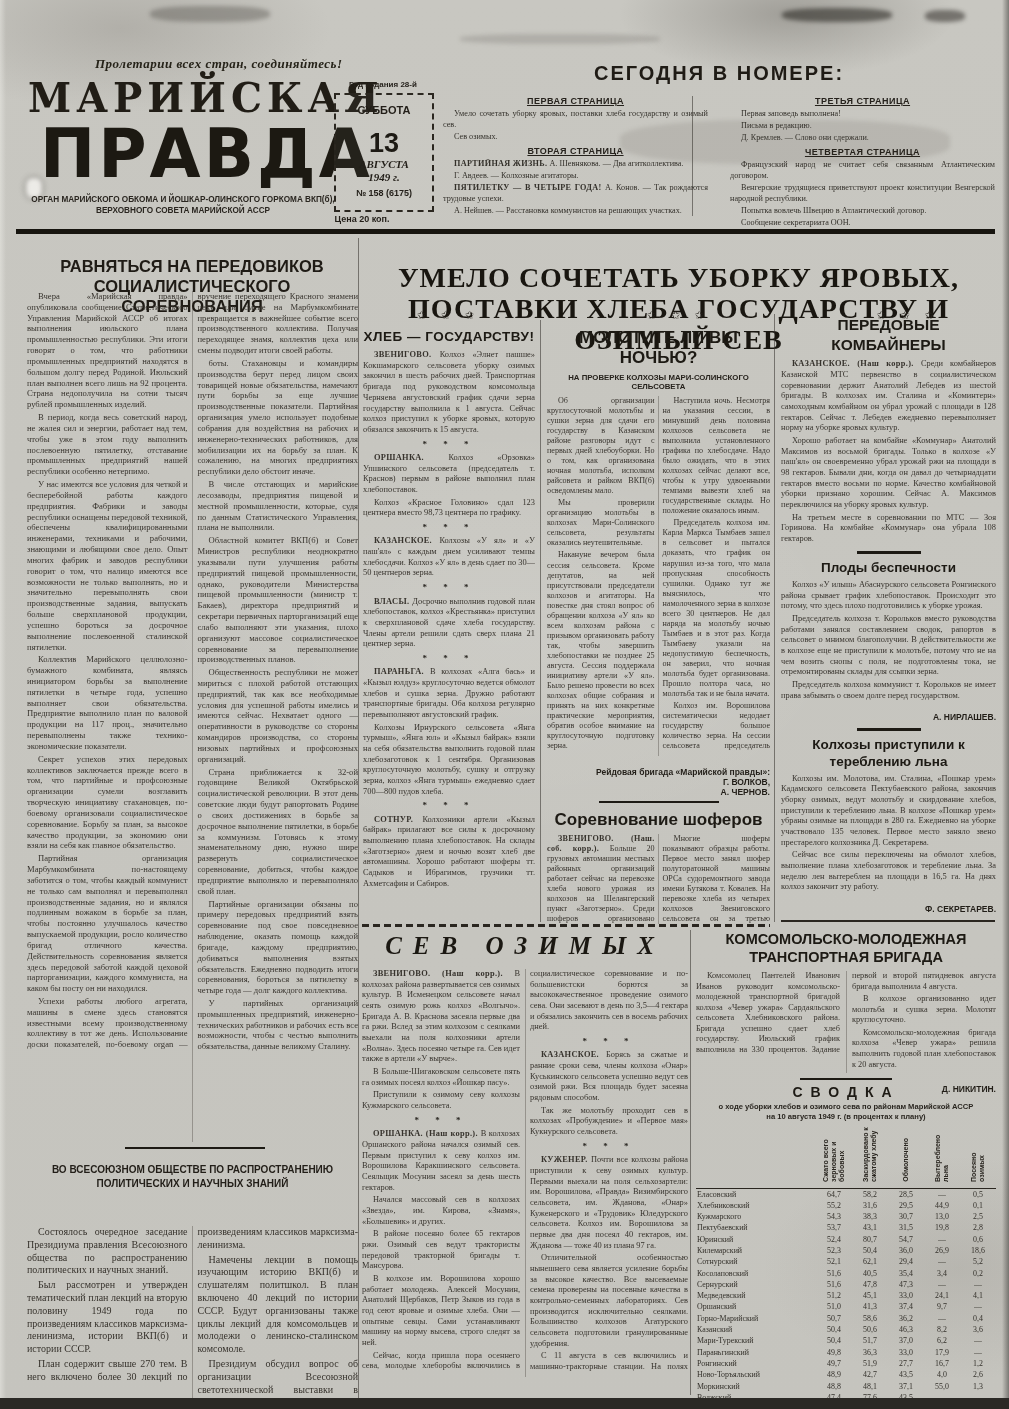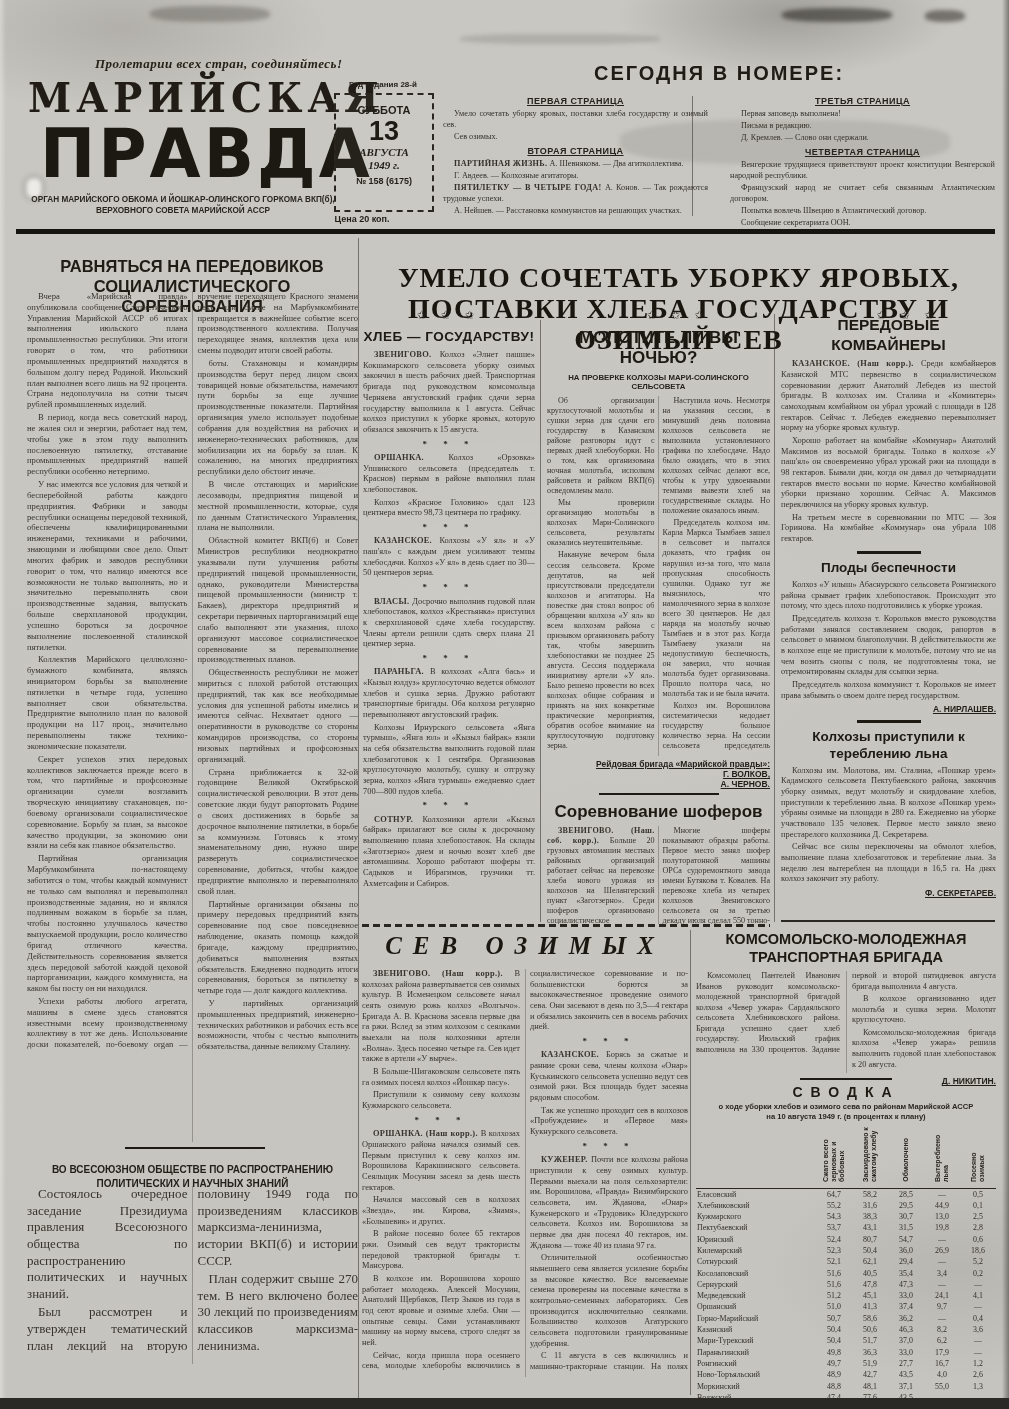--- a/index.html
+++ b/index.html
@@ -17,56 +17,56 @@
   
   .slogan{left:95px;top:56px;width:345px;font:bold italic 13px "Liberation Serif",serif;color:#262319;letter-spacing:.5px;}
   .title1{left:28px;top:74px;width:316px;text-align:center;font-family:"DejaVu Serif",serif;font-weight:bold;
     font-size:39px;letter-spacing:5px;color:#211d16;transform:scaleY(1.05);}
   .title2{left:40px;top:116px;width:296px;text-align:center;font-family:"DejaVu Sans",sans-serif;font-weight:bold;
     font-size:66px;letter-spacing:3px;color:#1c1912;transform:scaleY(1.02);}
   .organ{left:22px;top:194px;width:322px;text-align:center;font:bold 8.2px "Liberation Sans",sans-serif;color:#2a2620;line-height:1.35;}
   .edition{left:330px;top:80px;width:106px;text-align:center;font:bold 8px "Liberation Sans",sans-serif;color:#26221c;}
   .datebox{left:334px;top:93px;width:96px;height:115px;border:2px dashed #2b2720;text-align:center;background:rgba(255,255,255,.04);}
   .datebox .wd{font:bold 11px "Liberation Sans",sans-serif;margin-top:9px;color:#221e18;}
-  .datebox .dd{font:bold 27px "Liberation Sans",sans-serif;line-height:1;margin-top:2px;color:#1d1a14;}
+  .datebox .dd{font:bold 27px "Liberation Sans",sans-serif;line-height:1;margin-top:14px;color:#1d1a14;}
   .datebox .mo,.datebox .yr{font:bold italic 11px "Liberation Serif",serif;color:#221e18;margin-top:1px;}
   .datebox .iss{font:bold 9px "Liberation Sans",sans-serif;margin-top:5px;color:#221e18;}
   .price{left:312px;top:214px;width:100px;text-align:center;font:bold 9px "Liberation Sans",sans-serif;color:#221e18;}
   .today{left:443px;top:62px;width:552px;}
   .today h2{margin:0;text-align:center;font:bold 20px "Liberation Sans",sans-serif;letter-spacing:2px;color:#1f1b15;}
   .today-cols{display:flex;gap:22px;margin-top:7px;}
   .tcol{flex:1;}
   .tsec h3{margin:4px 0 3px 0;text-align:center;font:bold 9px "Liberation Sans",sans-serif;letter-spacing:.5px;color:#26221c;
     text-decoration:underline;}
   .tsec p{font-size:8.2px;line-height:1.32;margin-bottom:1px;color:#33302a;}
   .vr{background:rgba(50,46,40,.55);width:1px;}
   .hr-mast{left:16px;top:229px;width:979px;height:5px;background:#17150f;}
   
   .edit-h{left:26px;top:245px;width:332px;text-align:center;font:bold 16.5px "Liberation Sans",sans-serif;line-height:1.22;color:#1f1b15;}
   .edit-cols{left:27px;top:291px;width:331px;height:851px;column-count:2;column-gap:10px;
     column-rule:1px solid rgba(60,55,48,.35);font-size:8.6px;line-height:1.26;overflow:hidden;}
   .mini-rule{background:#1d1a14;height:2px;}
   .soc-h{left:27px;top:1155px;width:331px;text-align:center;font:bold 10px "Liberation Sans",sans-serif;line-height:1.35;color:#221e18;}
-  .soc-cols{left:27px;top:1186px;width:331px;height:178px;column-count:2;column-gap:10px;
-    column-rule:1px solid rgba(60,55,48,.35);font-size:13px;line-height:1.28;overflow:hidden;}
+  .soc-cols{left:27px;top:1226px;width:331px;height:178px;column-count:2;column-gap:10px;
+    column-rule:1px solid rgba(60,55,48,.35);font-size:10px;line-height:1.28;overflow:hidden;}
   
   .banner{left:362px;top:243px;width:633px;text-align:center;font-family:"Liberation Serif",serif;font-weight:bold;
     font-size:28px;line-height:1.12;letter-spacing:1px;color:#191610;}
   .banner-stars{left:362px;top:309px;width:633px;display:flex;justify-content:space-between;padding:0 55px;box-sizing:border-box;}
   .banner-stars span{font-size:11px;letter-spacing:6px;color:#2a2620;}
   .colh{margin:0 0 5px 0;text-align:center;font-family:"Liberation Sans",sans-serif;font-weight:bold;color:#1d1a14;}
   .colA{left:363px;top:328px;width:172px;height:594px;overflow:hidden;font-size:8.4px;line-height:1.27;}
   .colA .colh{font-size:13.5px;letter-spacing:.5px;}
   .lead{font-weight:bold;letter-spacing:.3px;}
   .colB{left:547px;top:328px;width:223px;height:596px;overflow:hidden;}
   .colB .colh{font-size:17px;}
   .subhead{text-align:center;font:bold 7.8px "Liberation Sans",sans-serif;margin:1px 0 5px 0;color:#26221c;}
   .b-cols{height:360px;column-count:2;column-gap:8px;column-rule:1px solid rgba(60,55,48,.35);
     font-size:8.1px;line-height:1.24;overflow:hidden;}
-  .sig{text-align:right;font:bold 8.5px "Liberation Sans",sans-serif;color:#221e18;margin-top:3px;text-indent:0;text-decoration:underline;}
+  .sig{text-align:right;font:bold 8.5px "Liberation Sans",sans-serif;color:#221e18;margin-top:11px;text-indent:0;}
   .sig .sig-label{font-weight:bold;font-style:normal;}
   .drivers-h{margin:7px 0 4px 0;text-align:center;font:bold 17px "Liberation Sans",sans-serif;color:#1d1a14;}
   .d-cols{height:142px;column-count:2;column-gap:8px;column-rule:1px solid rgba(60,55,48,.35);
     font-size:8.1px;line-height:1.24;overflow:hidden;}
   .colC{left:781px;top:315px;width:215px;height:608px;overflow:hidden;font-size:8.4px;line-height:1.27;}
   .colC .colh{font-size:15.5px;}
   .colC h3{margin:6px 0 4px 0;text-align:center;font:bold 13.5px "Liberation Sans",sans-serif;color:#1d1a14;line-height:1.2;}
   .crule{width:64px;height:3px;background:#1d1a14;margin:6px auto 0 auto;}
   .wavy{left:362px;top:924px;width:408px;height:3px;
     background:repeating-linear-gradient(90deg,#2a2620 0 7px,transparent 7px 11px);}
@@ -153,22 +153,22 @@
             <h3>ТРЕТЬЯ СТРАНИЦА</h3>
             <div>
                 <p>Первая заповедь выполнена!</p>
                 <p>Письма в редакцию.</p>
                 <p>Д. Кремлев. — Слово они сдержали.</p>
               </div>
           </div>
           <div class="tsec">
             <h3>ЧЕТВЕРТАЯ СТРАНИЦА</h3>
             <div>
+                <p>Французский народ не считает себя связанным Атлантическим договором.</p>
                 <p>Венгерские трудящиеся приветствуют проект конституции Венгерской народной республики.</p>
-                <p>Французский народ не считает себя связанным Атлантическим договором.</p>
                 <p>Попытка вовлечь Швецию в Атлантический договор.</p>
                 <p>Сообщение секретариата ООН.</p>
               </div>
           </div>
         </div>
       </div>
     </section>
     <div class="abs vr" style="left:692px;top:96px;height:120px;"></div>
   </header>
 
@@ -294,21 +294,21 @@
           <p>В Больше-Шигаковском сельсовете пять га озимых посеял колхоз «Йошкар пасу».</p>
           <p>Приступили к озимому севу колхозы Кужмарского сельсовета.</p>
           <div class="stars">*  *  *</div>
           <p><b class="lead">ОРШАНКА. (Наш корр.). </b>В колхозах Оршанского района начался озимый сев. Первым приступил к севу колхоз им. Ворошилова Каракшинского сельсовета. Сеяльщик Мосунин засеял за день шесть гектаров.</p>
           <p>Начался массовый сев в колхозах «Звезда», им. Кирова, «Знамя», «Большевик» и других.</p>
           <p>В районе посеяно более 65 гектаров ржи. Озимый сев ведут трактористы передовой тракторной бригады т. Мансурова.</p>
           <p>В колхозе им. Ворошилова хорошо работает молодежь. Алексей Мосунин, Анатолий Щербаков, Петр Зыков из года в год сеют яровые и озимые хлеба. Они — опытные севцы. Сами устанавливают машину на норму высева, строго следят за ней.</p>
           <p>Сейчас, когда пришла пора осеннего сева, молодые хлеборобы включились в социалистическое соревнование и по-большевистски борются за высококачественное проведение озимого сева. Они засевают в день по 3,5—4 гектара и обязались закончить сев в восемь рабочих дней.</p>
           <div class="stars">*  *  *</div>
           <p><b class="lead">КАЗАНСКОЕ. </b>Борясь за сжатые и ранние сроки сева, члены колхоза «Онар» Куськинского сельсовета успешно ведут сев озимой ржи. Вся площадь будет засеяна рядовым способом.</p>
-          <p>Так же успешно проходит сев в колхозов «Пробуждение» и «Первое мая» Кукнурского сельсовета.</p>
+          <p>Так же молотьбу проходит сев в колхозах «Пробуждение» и «Первое мая» Кукнурского сельсовета.</p>
           <div class="stars">*  *  *</div>
           <p><b class="lead">КУЖЕНЕР. </b>Почти все колхозы района приступили к севу озимых культур. Первыми выехали на поля сельхозартели: им. Ворошилова, «Правда» Визимбирского сельсовета, им. Жданова, «Онар» Куженерского и «Трудовик» Юледурского сельсовета. Колхоз им. Ворошилова за первые два дня посеял 40 гектаров, им. Жданова — тоже 40 из плана 97 га.</p>
           <p>Отличительной особенностью нынешнего сева является усиление борьбы за высокое качество. Все высеваемые семена проверены на посевные качества в контрольно-семенных лабораториях. Сев производится исключительно сеялками. Большинство колхозов Агатурского сельсовета подготовили гранулированные удобрения.</p>
           <p>С 11 августа в сев включились и машинно-тракторные станции. На полях района уже работает пять сеялок Юледурской и девять Куженерской МТС. Качество сева хорошее. Семена ложатся в рыхлую, хорошо обработанную землю.</p>
         </div>
     </section>
     <div class="abs vr" style="left:690px;top:930px;height:465px;"></div>
 
     <section class="abs brigade">
       <h2 class="colh">КОМСОМОЛЬСКО-МОЛОДЕЖНАЯ ТРАНСПОРТНАЯ БРИГАДА</h2>

